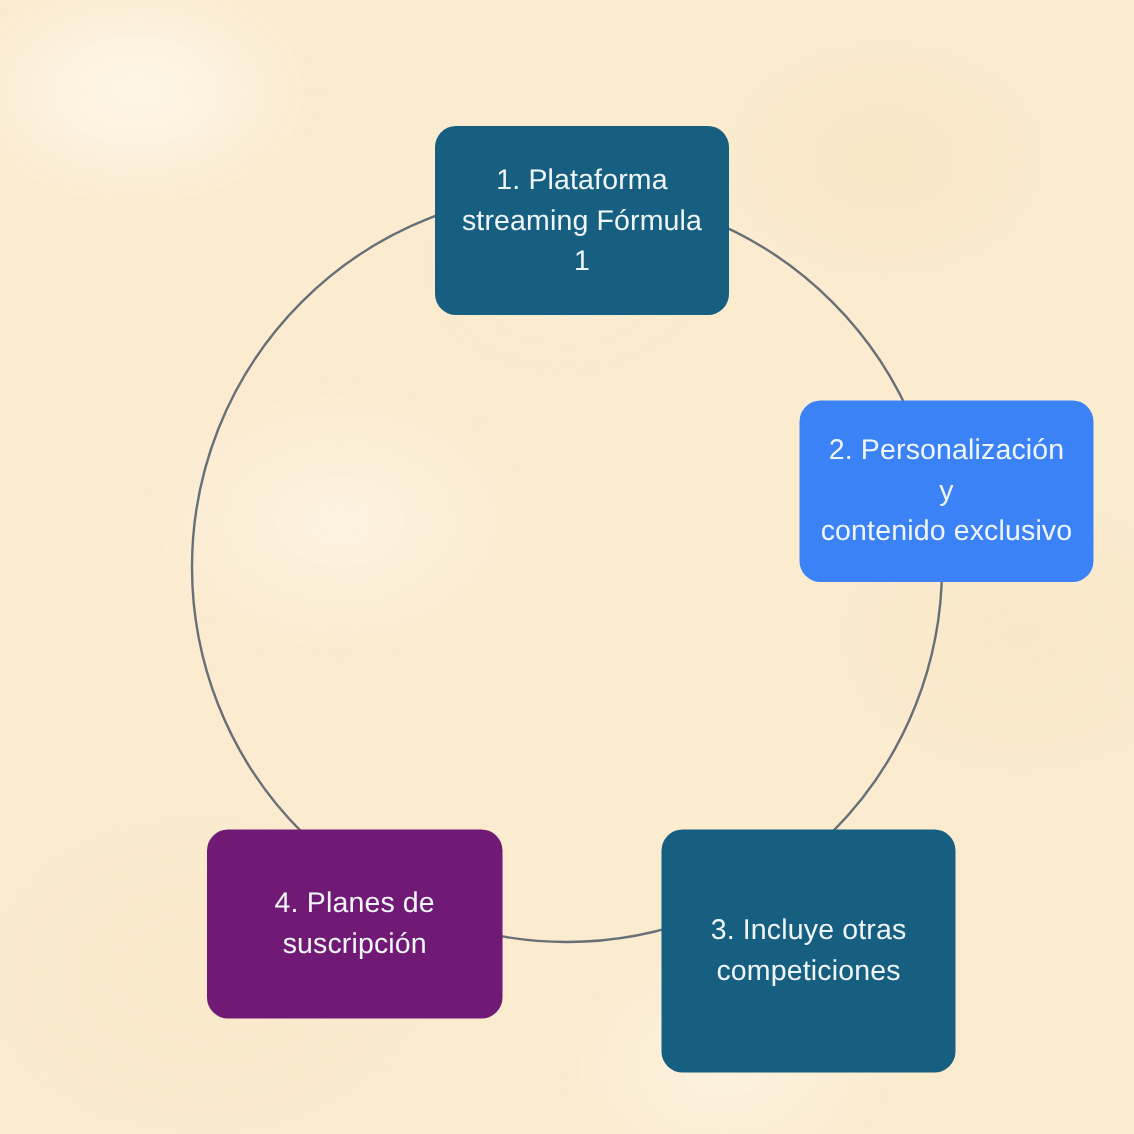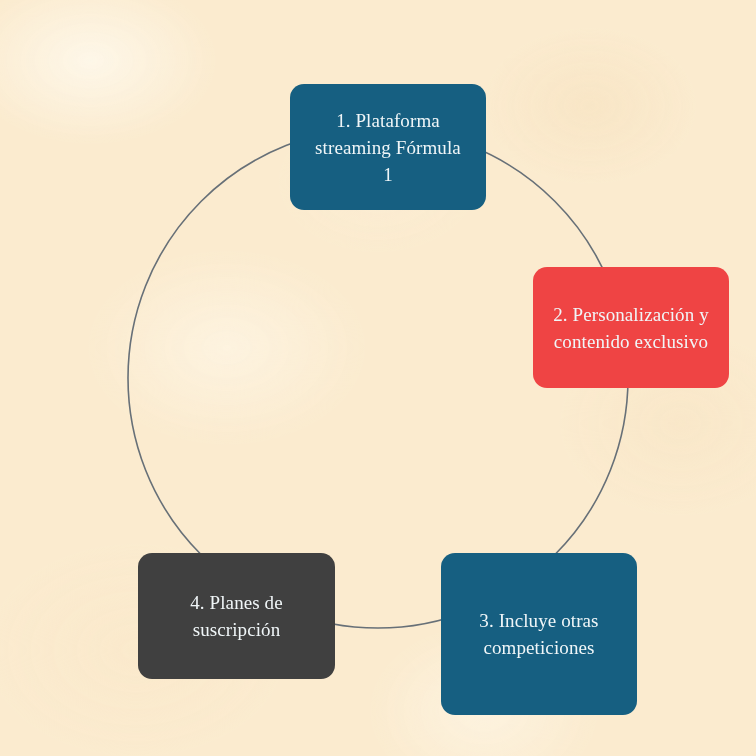--- a/index.html
+++ b/index.html
@@ -57,21 +57,20 @@
     padding: 6px 12px;
   }
 
   .node-label {
     color: #f0f6f8;
     font-size: 19px;
     line-height: 27px;
     font-weight: 400;
     letter-spacing: 0.1px;
     white-space: pre-line;
-    font-family: Liberation Serif, serif;
   }
 
   
   #node-1 { left: 290px; top: 84px;  width: 196px; height: 126px; }
   #node-2 { left: 533px; top: 267px; width: 196px; height: 121px; }
   #node-3 { left: 441px; top: 553px; width: 196px; height: 162px; }
   #node-4 { left: 138px; top: 553px; width: 197px; height: 126px; }
   #node-5 { left: 45px;  top: 267px; width: 196px; height: 121px; }
 </style>
 </head>
@@ -84,29 +83,29 @@
   <svg id="cycle-arc" viewBox="0 0 756 756">
     <circle cx="378" cy="378" r="250" fill="none" stroke="#5a6570" stroke-width="1.6" stroke-opacity="0.92"></circle>
   </svg>
 
   <div class="node-box" id="node-1" style="background-color:#165f81">
     <span class="node-label">1. Plataforma
 streaming Fórmula
 1</span>
   </div>
 
-  <div class="node-box" id="node-2" style="background-color:#ef4444">
+  <div class="node-box" id="node-2" style="background-color:#3b82f6">
     <span class="node-label">2. Personalización y
 contenido exclusivo</span>
   </div>
 
   <div class="node-box" id="node-3" style="background-color:#165f81">
     <span class="node-label">3. Incluye otras
 competiciones</span>
   </div>
 
-  <div class="node-box" id="node-4" style="background-color:#404040">
+  <div class="node-box" id="node-4" style="background-color:#701a75">
     <span class="node-label">4. Planes de
 suscripción</span>
   </div>
 
 
 </div>
 
 </body></html>

